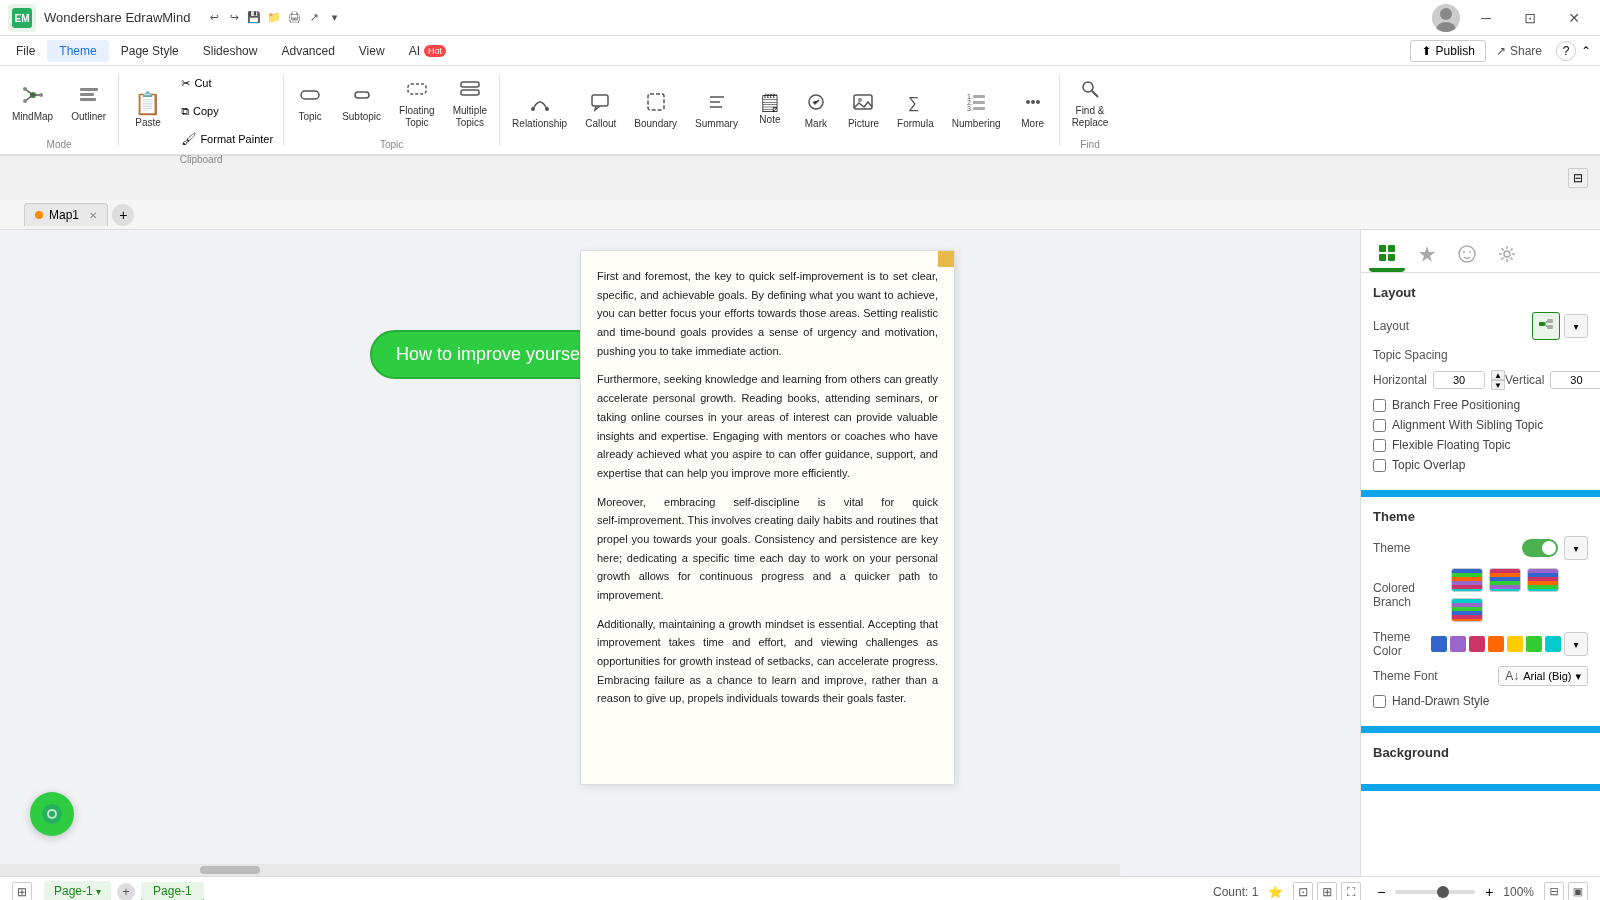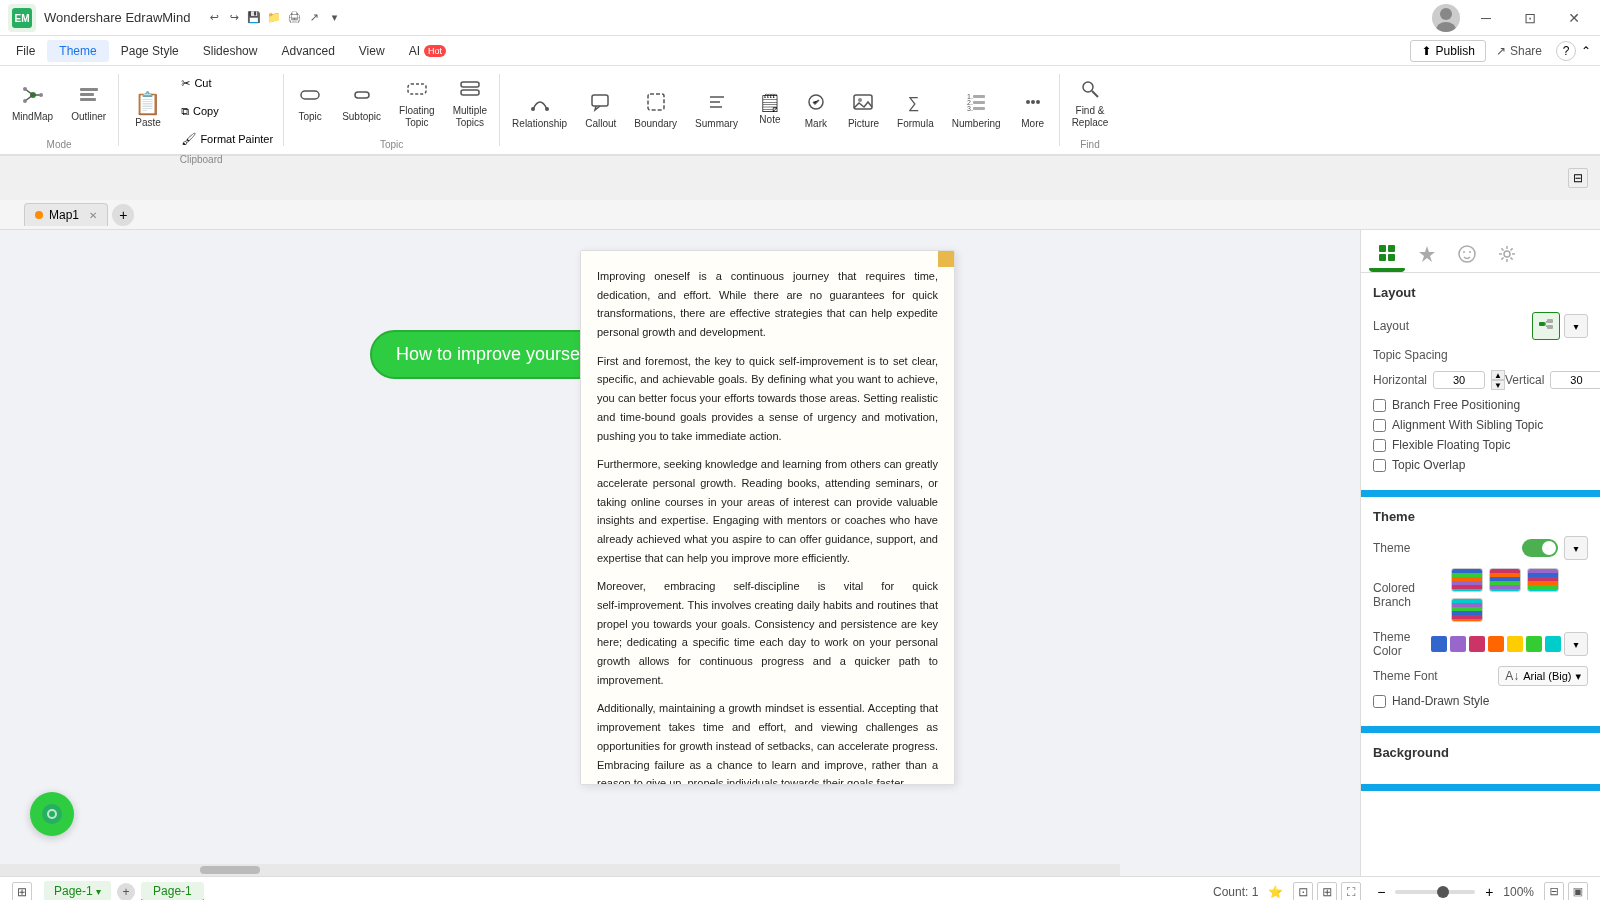--- a/index.html
+++ b/index.html
@@ -628,21 +628,20 @@
 
     <div class="mindmap-node" style="left:370px;top:100px;background:#2ecc40;border-color:#27ae36;">
       <span>How to improve yourself quickly?</span>
       
       <div style="position:absolute;right:-2px;top:50%;transform:translateY(-50%);width:8px;height:24px;background:#ccc;border-radius:2px;cursor:pointer;"></div>
     </div>
 
     <div class="text-panel" style="left:580px;top:20px;width:375px;height:535px;">
 
       <div style="position:absolute;top:0;right:0;width:16px;height:16px;background:#e8b84b;cursor:pointer;"></div>
-      <p>Improving oneself is a continuous journey that requires time, dedication, and effort. While there are no guarantees for quick transformations, there are effective strategies that can help expedite personal growth and development.</p>
       <p>First and foremost, the key to quick self‑improvement is to set clear, specific, and achievable goals. By defining what you want to achieve, you can better focus your efforts towards those areas. Setting realistic and time‑bound goals provides a sense of urgency and motivation, pushing you to take immediate action.</p>
       <p>Furthermore, seeking knowledge and learning from others can greatly accelerate personal growth. Reading books, attending seminars, or taking online courses in your areas of interest can provide valuable insights and expertise. Engaging with mentors or coaches who have already achieved what you aspire to can offer guidance, support, and expertise that can help you improve more efficiently.</p>
       <p>Moreover, embracing self‑discipline is vital for quick self‑improvement. This involves creating daily habits and routines that propel you towards your goals. Consistency and persistence are key here; dedicating a specific time each day to work on your personal growth allows for continuous progress and a quicker path to improvement.</p>
       <p>Additionally, maintaining a growth mindset is essential. Accepting that improvement takes time and effort, and viewing challenges as opportunities for growth instead of setbacks, can accelerate progress. Embracing failure as a chance to learn and improve, rather than a reason to give up, propels individuals towards their goals faster.</p>
 
     </div>
 
     <div class="green-circle-btn">
       <svg width="24" height="24" viewBox="0 0 24 24">
           <circle cx="12" cy="12" r="10" fill="#27ae60"></circle>

